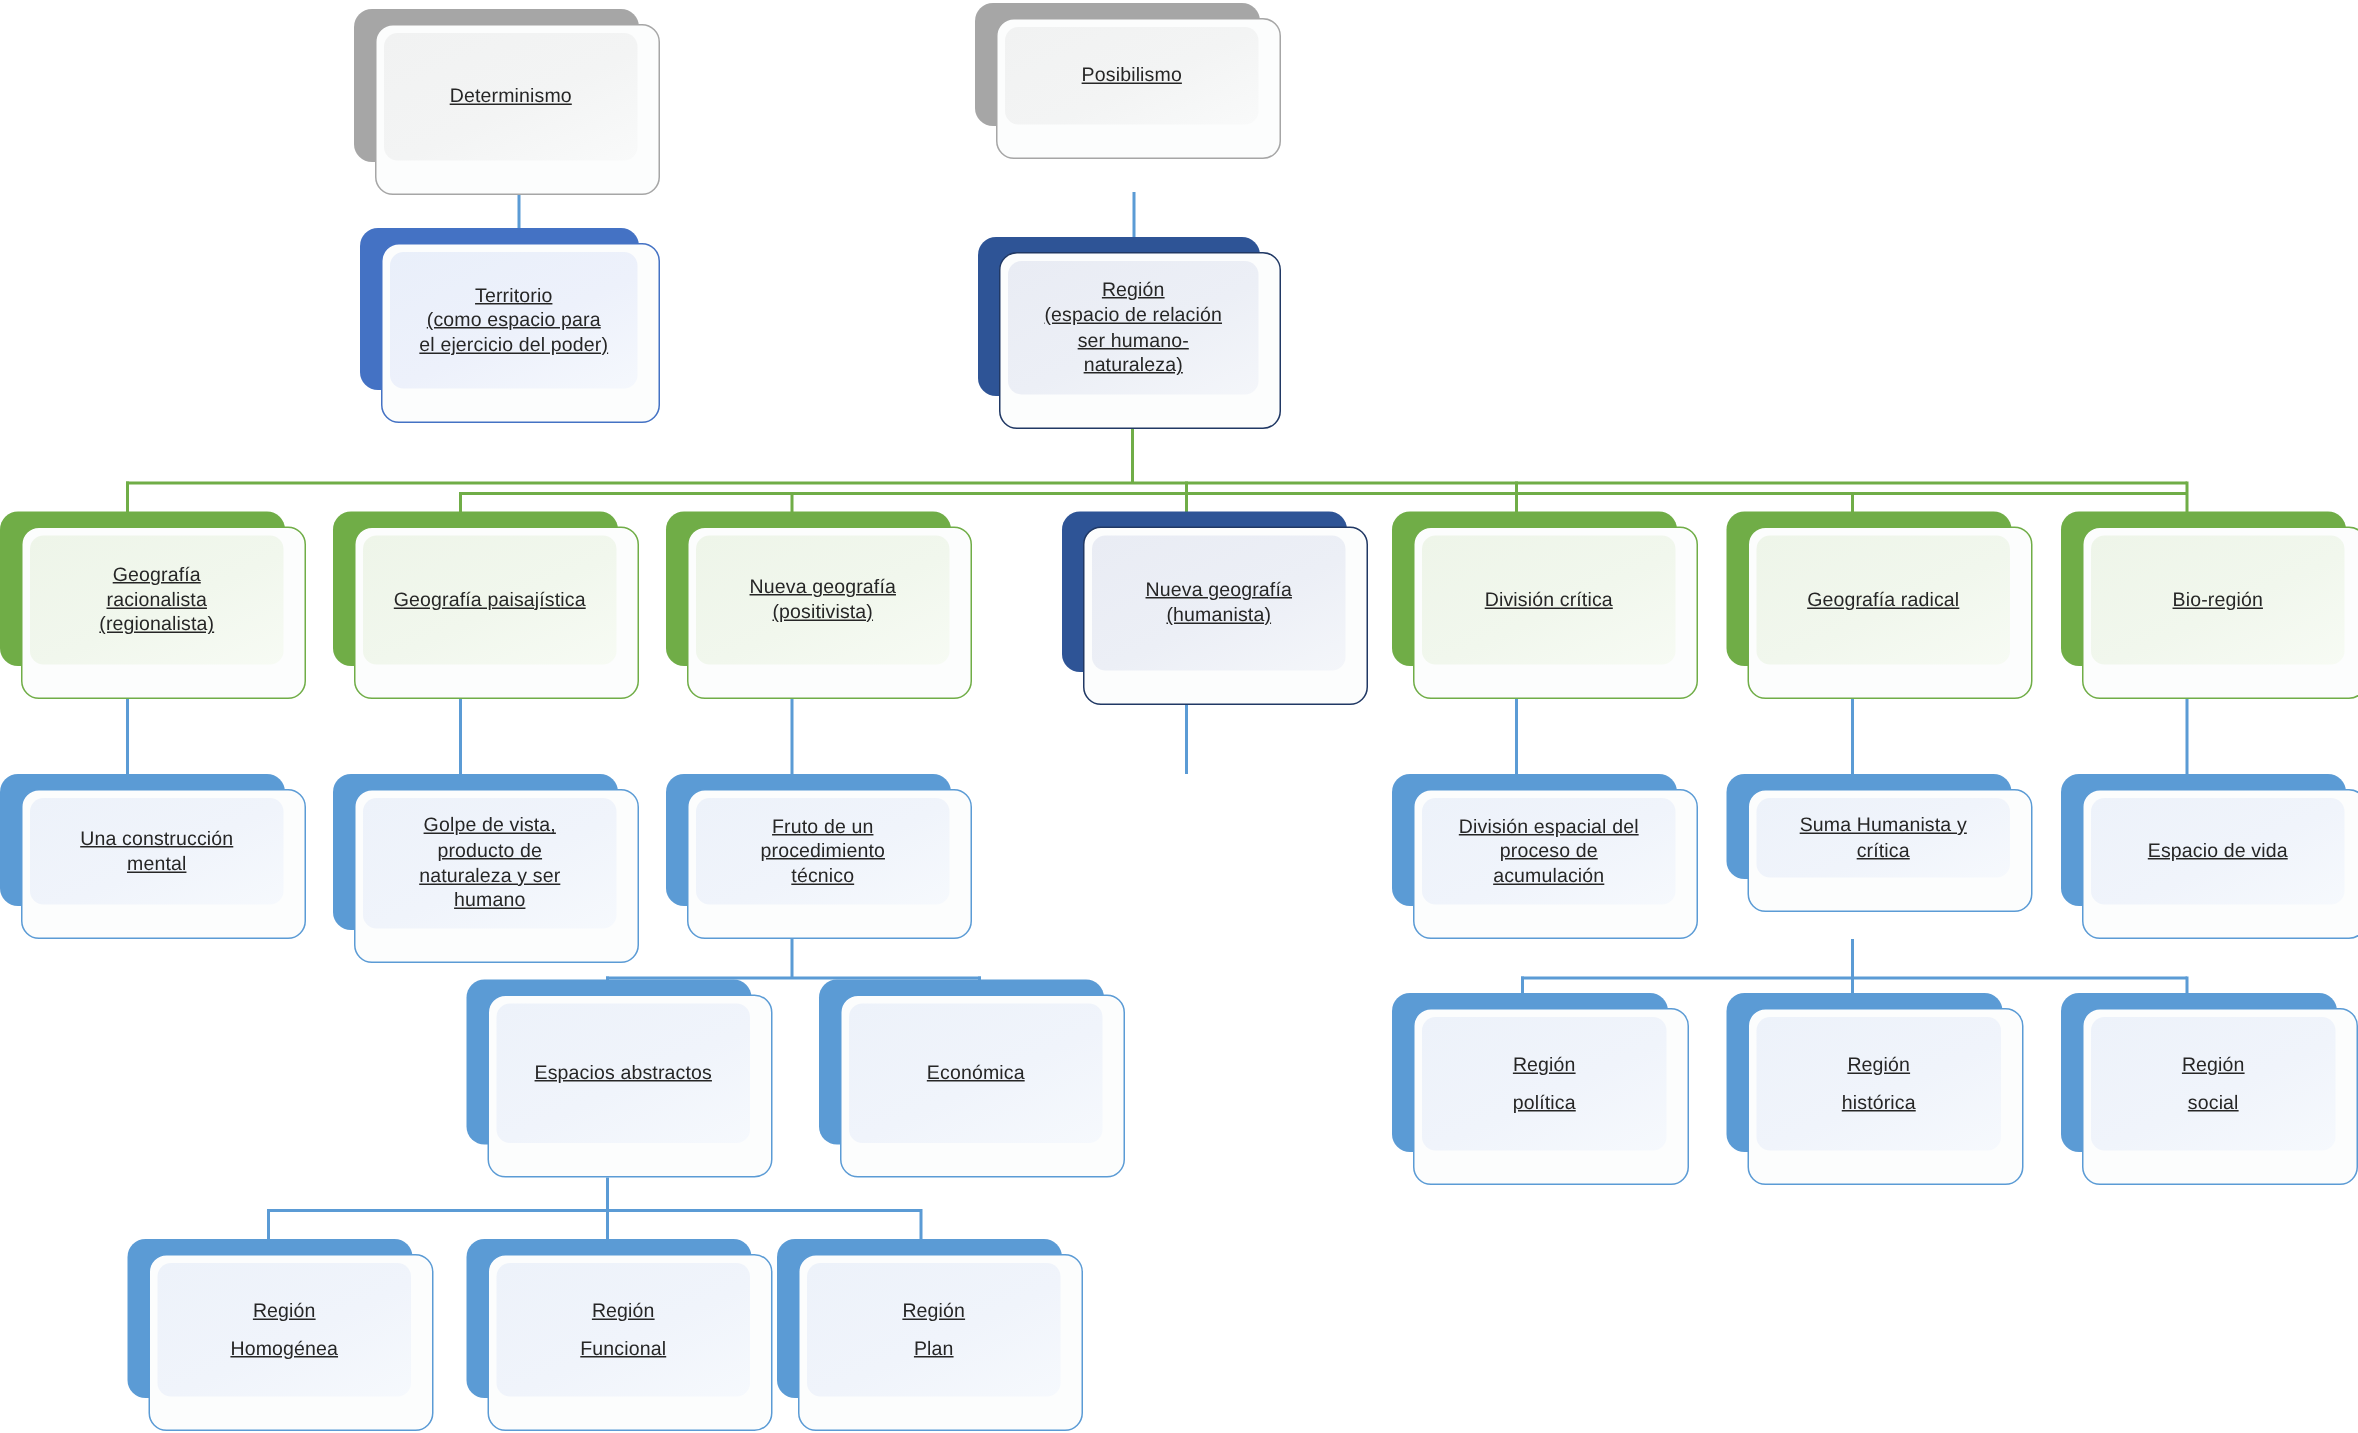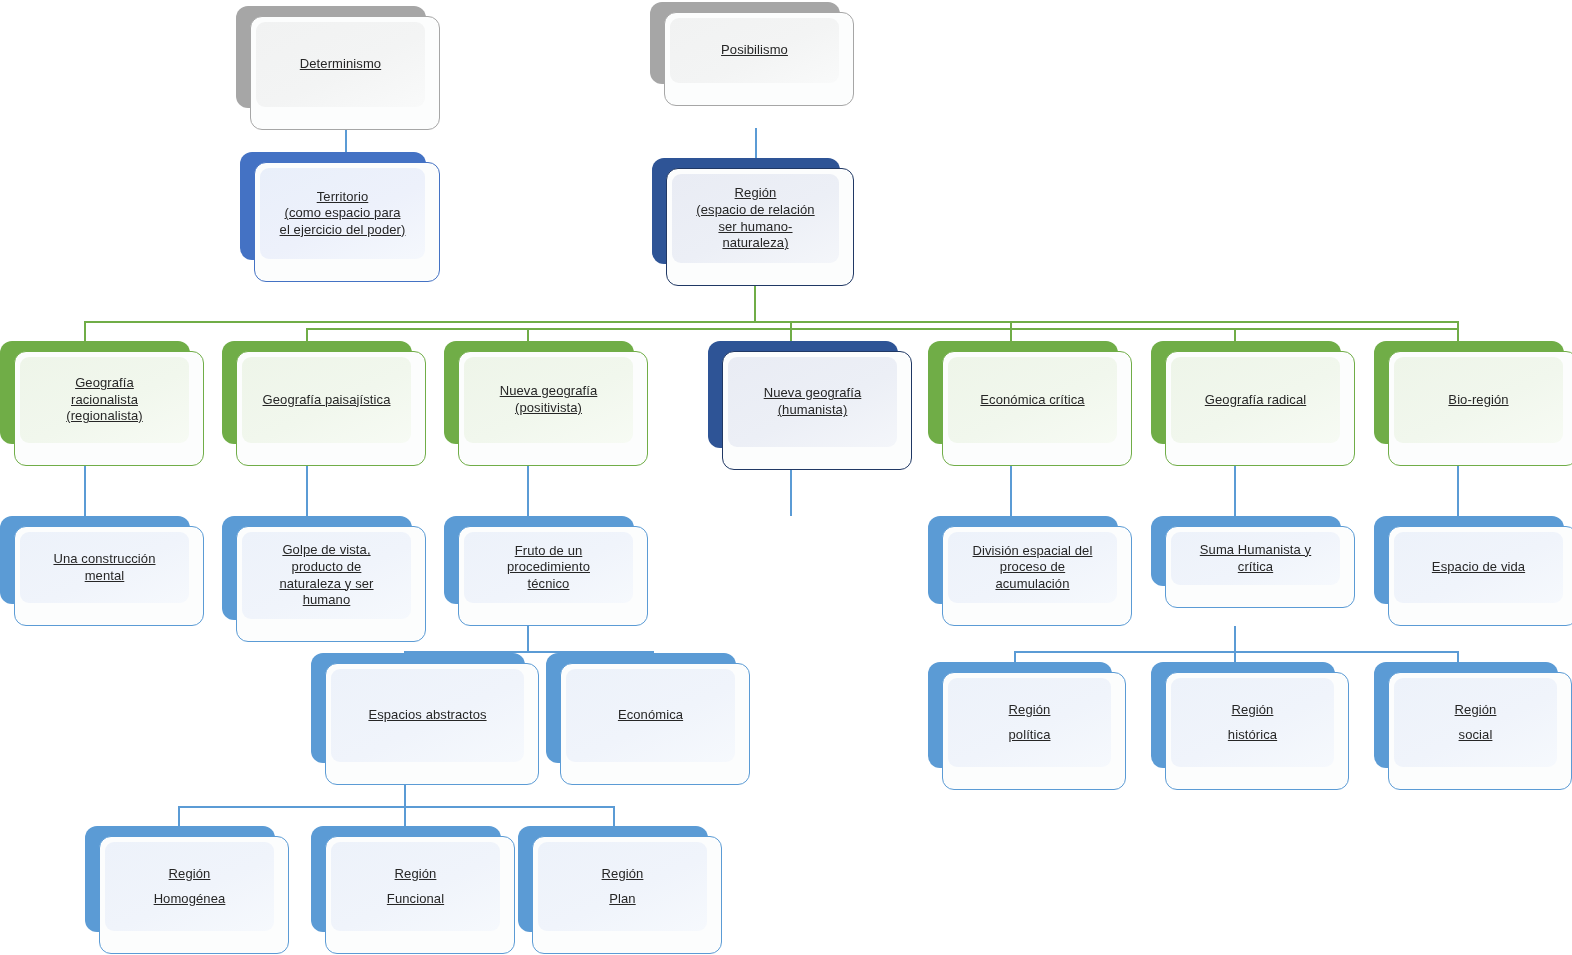--- a/index.html
+++ b/index.html
@@ -192,21 +192,21 @@
         <span class="label">Nueva geografía
 (humanista)</span>
       </div>
     </div>
   </div>
 
   <div class="node green" style="left:928px;top:341px;width:204px;height:125px;">
     <div class="plate"></div>
     <div class="card">
       <div class="inner">
-        <span class="label">Económica crítica</span>
+        <span class="label">División crítica</span>
       </div>
     </div>
   </div>
 
   <div class="node green" style="left:1151px;top:341px;width:204px;height:125px;">
     <div class="plate"></div>
     <div class="card">
       <div class="inner">
         <span class="label">Geografía radical</span>
       </div>
@@ -279,21 +279,21 @@
 
   <div class="node blue" style="left:1374px;top:516px;width:204px;height:110px;">
     <div class="plate"></div>
     <div class="card">
       <div class="inner">
         <span class="label">Espacio de vida</span>
       </div>
     </div>
   </div>
 
-  <div class="node blue" style="left:311px;top:653px;width:204px;height:132px;padding-left:24px;">
+  <div class="node blue" style="left:311px;top:653px;width:204px;height:132px;">
     <div class="plate"></div>
     <div class="card">
       <div class="inner">
         <span class="label">Espacios abstractos</span>
       </div>
     </div>
   </div>
 
   <div class="node blue" style="left:546px;top:653px;width:204px;height:132px;">
     <div class="plate"></div>

